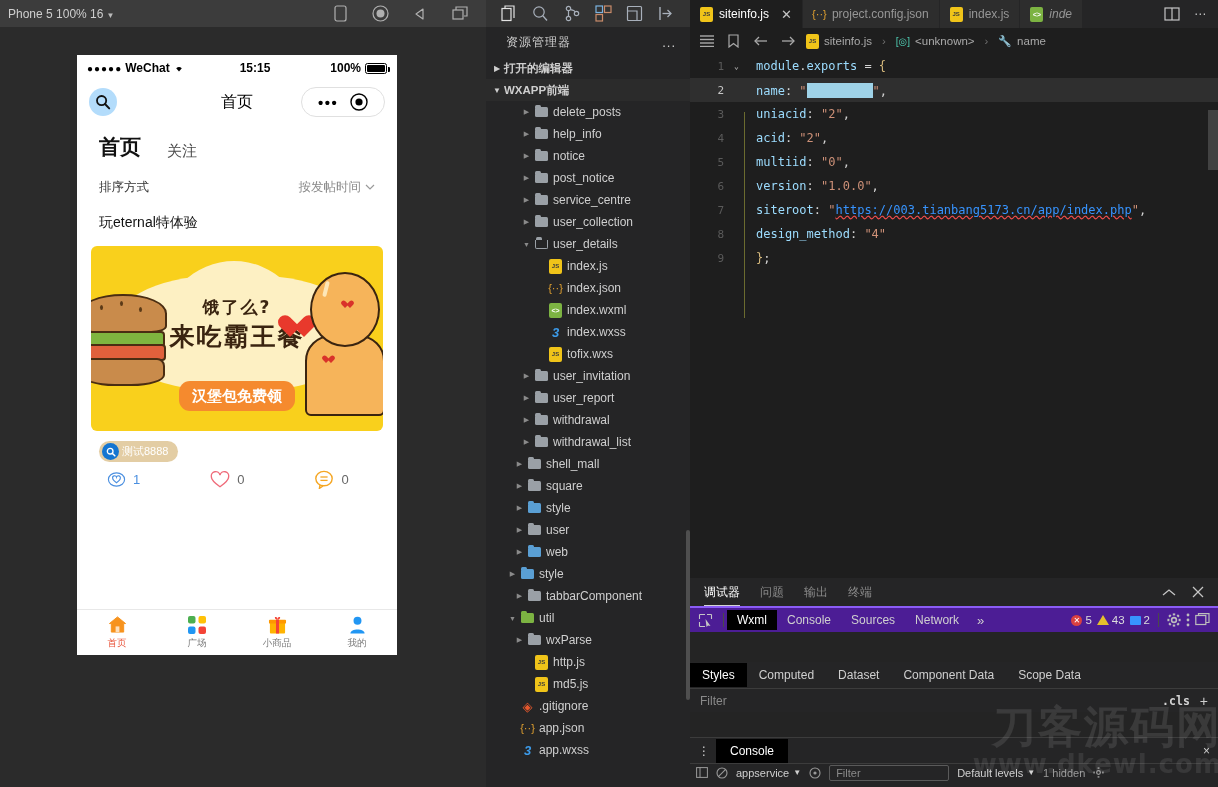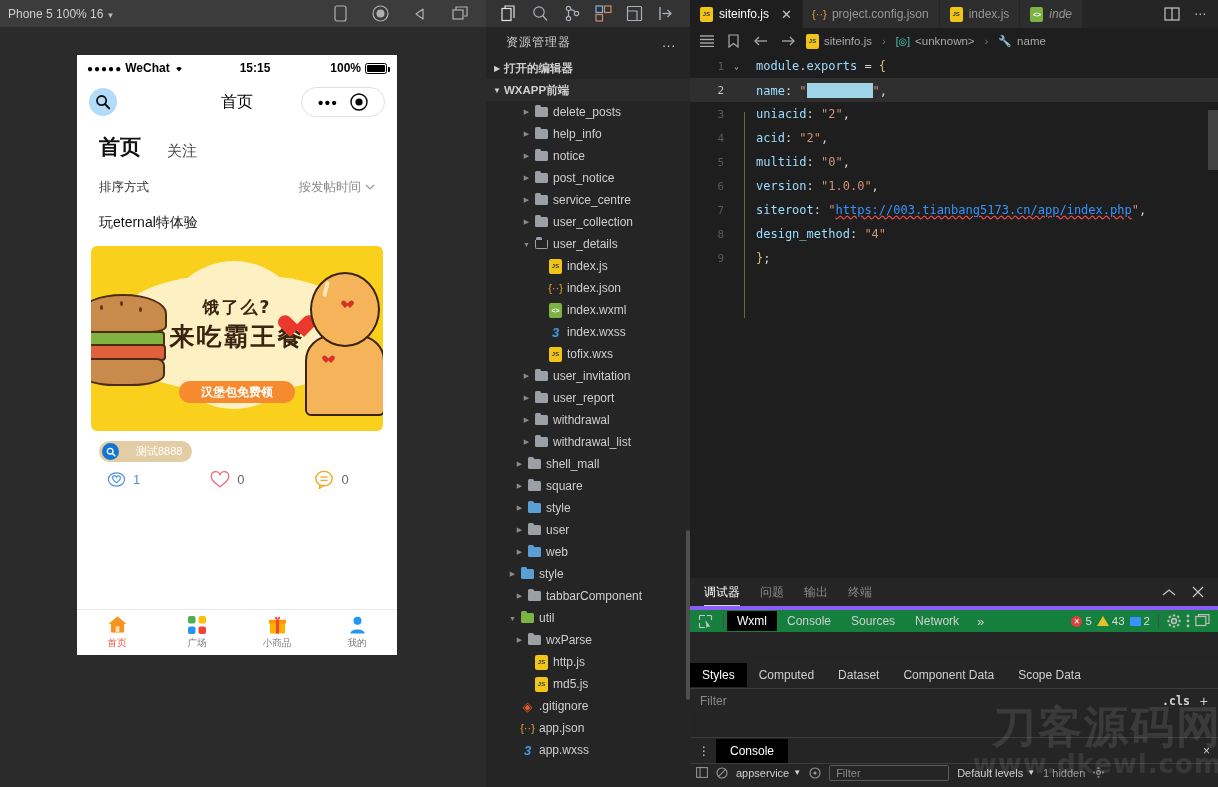--- a/index.html
+++ b/index.html
@@ -70,37 +70,37 @@
   .b-blob2{position:absolute;left:24%;top:8%;width:50%;height:80%;background:#fdf0c3;border-radius:50%;}
   .burger{position:absolute;left:-4%;top:26%;width:30%;height:50%;}
   .bun-top{position:absolute;left:0;top:0;width:100%;height:42%;background:#c98b4b;border:2.5px solid #4a2d12;border-radius:50% 50% 18% 18%;}
   .lettuce{position:absolute;left:2%;top:40%;width:96%;height:18%;background:#7fb53f;border:2px solid #4a2d12;border-radius:4px;}
   .patty{position:absolute;left:1%;top:54%;width:98%;height:18%;background:#e0603c;border:2px solid #4a2d12;border-radius:4px;}
   .bun-bot{position:absolute;left:2%;top:69%;width:96%;height:30%;background:#c98b4b;border:2.5px solid #4a2d12;border-radius:8px 8px 40% 40%;}
   .sesame{position:absolute;width:3px;height:5px;background:#5b3a17;border-radius:50%;}
   .b-title{position:absolute;left:0;right:0;top:27%;text-align:center;}
   .b-l1{font-size:17px;color:#3a2410;font-weight:bold;letter-spacing:2px;font-family:"DejaVu Sans",sans-serif;}
   .b-l2{font-size:25px;color:#3a2410;font-weight:bold;letter-spacing:2px;margin-top:1px;font-family:"DejaVu Sans",sans-serif;}
-  .b-pill{position:absolute;left:30%;width:40%;top:73%;height:22px;background:#f58a2e;border-radius:11px;
-    display:flex;align-items:center;justify-content:center;color:#fff;font-size:12px;font-weight:bold;}
+  .b-pill{position:absolute;left:30%;width:40%;top:73%;height:30px;background:#f58a2e;border-radius:11px;
+    display:flex;align-items:center;justify-content:center;color:#fff;font-size:15px;font-weight:bold;}
   .b-heart{position:absolute;left:66%;top:38%;width:26px;height:24px;}
   .b-heart::before,.b-heart::after{content:"";position:absolute;width:14px;height:21px;background:#e8392c;border-radius:7px 7px 0 0;top:0;}
   .b-heart::before{left:6px;transform:rotate(-45deg);transform-origin:0 100%;}
   .b-heart::after{left:6px;transform:rotate(45deg);transform-origin:100% 100%;}
   .b-char{position:absolute;right:-2%;top:14%;width:30%;height:78%;}
   .c-head{position:absolute;left:10%;top:0;width:80%;height:52%;background:#f6b45a;border:2.5px solid #3a2410;border-radius:50%;}
   .c-body{position:absolute;left:4%;top:44%;width:92%;height:56%;background:#f6b45a;border:2.5px solid #3a2410;border-radius:26px 26px 6px 6px;}
   .c-eye{position:absolute;top:20%;width:9px;height:9px;}
   .c-eye::before,.c-eye::after{content:"";position:absolute;width:5px;height:7px;background:#d9322a;border-radius:3px 3px 0 0;top:0;}
   .c-eye::before{left:2px;transform:rotate(-45deg);transform-origin:0 100%;}
   .c-eye::after{left:2px;transform:rotate(45deg);transform-origin:100% 100%;}
   .c-shine{position:absolute;left:26%;top:6%;width:4px;height:16px;background:#fde7b8;border-radius:2px;transform:rotate(14deg);}
 
   .ph-tag-row { padding: 10px 22px 0 22px; }
-  .ph-tag { display:inline-flex;align-items:center;gap:17px;background:#e3cda4;color:#fff;border-radius:11px;padding:2px 10px 2px 3px;font-size:11px;cursor:pointer;}
+  .ph-tag { display:inline-flex;align-items:center;gap:3px;background:#e3cda4;color:#fff;border-radius:11px;padding:2px 10px 2px 3px;font-size:11px;cursor:pointer;}
   .tag-ic{width:17px;height:17px;border-radius:50%;background:#1475d1;display:flex;align-items:center;justify-content:center;}
   .ph-acts { display:flex; align-items:center; padding: 8px 30px 0 30px; font-size:13px; color:#555;}
   .ph-act { display:flex; align-items:center; gap:7px; cursor:pointer; }
   .ph-act.a1{ color:#4a8fe0; }
   .ph-act.a2{ margin-left:70px; color:#666;}
   .ph-act.a3{ margin-left:70px; color:#666;}
 
   .ph-tabbar { position:absolute; left:0; right:0; bottom:0; height:46px; background:#fff; border-top:1px solid #e8e8e8;
     display:flex; }
   .tb-item{flex:1;display:flex;flex-direction:column;align-items:center;justify-content:center;gap:3px;cursor:pointer;}
@@ -165,21 +165,21 @@
   .guide{position:absolute;left:54px;top:58px;width:1px;height:206px;background:#6b6b2f;}
   .ed-scroll{position:absolute;right:0;top:56px;width:10px;height:60px;background:#424242;}
 
   
   .dbg { position:absolute; left:690px; top:578px; width:528px; height:209px; background:#252526; }
   .dbg-tabs{height:28px;display:flex;align-items:center;gap:20px;padding:0 14px;background:#252526;}
   .dbg-tab{font-size:12px;color:#8a8a8a;cursor:pointer;position:relative;height:28px;display:flex;align-items:center;}
   .dbg-tab.active{color:#ffffff;}
   .dbg-tab.active::after{content:"";position:absolute;left:0;right:0;bottom:0;height:1.5px;background:#d4d4d4;}
   .dbg-tabs .sp{margin-left:auto;display:flex;align-items:center;gap:16px;color:#c5c5c5;}
-  .dt-bar{height:26px;background:#15803d;display:flex;align-items:center;border-top:4px solid #8b5cf6;}
+  .dt-bar{height:26px;background:#4c1d95;display:flex;align-items:center;border-top:2px solid #8b5cf6;}
   .dt-sel{width:30px;display:flex;align-items:center;justify-content:center;cursor:pointer;}
   .dt-div{width:1px;height:14px;background:#4a4a4a;margin:0 3px;}
   .dt-tab{font-size:12px;color:#cfcfcf;padding:3px 10px;cursor:pointer;}
   .dt-tab.active{background:#000;color:#fff;}
   .dt-more{color:#cfcfcf;font-size:13px;padding:0 8px;cursor:pointer;}
   .dt-right{margin-left:auto;display:flex;align-items:center;gap:5px;padding-right:8px;font-size:11.5px;}
   .badge{display:flex;align-items:center;gap:3px;}
   .err-c{width:11px;height:11px;border-radius:50%;background:#d94040;color:#fff;font-size:8px;display:flex;align-items:center;justify-content:center;}
   .warn-t{width:0;height:0;border-left:6px solid transparent;border-right:6px solid transparent;border-bottom:10px solid #e5c02c;}
   .info-b{width:11px;height:9px;background:#3794ff;border-radius:1px;}

